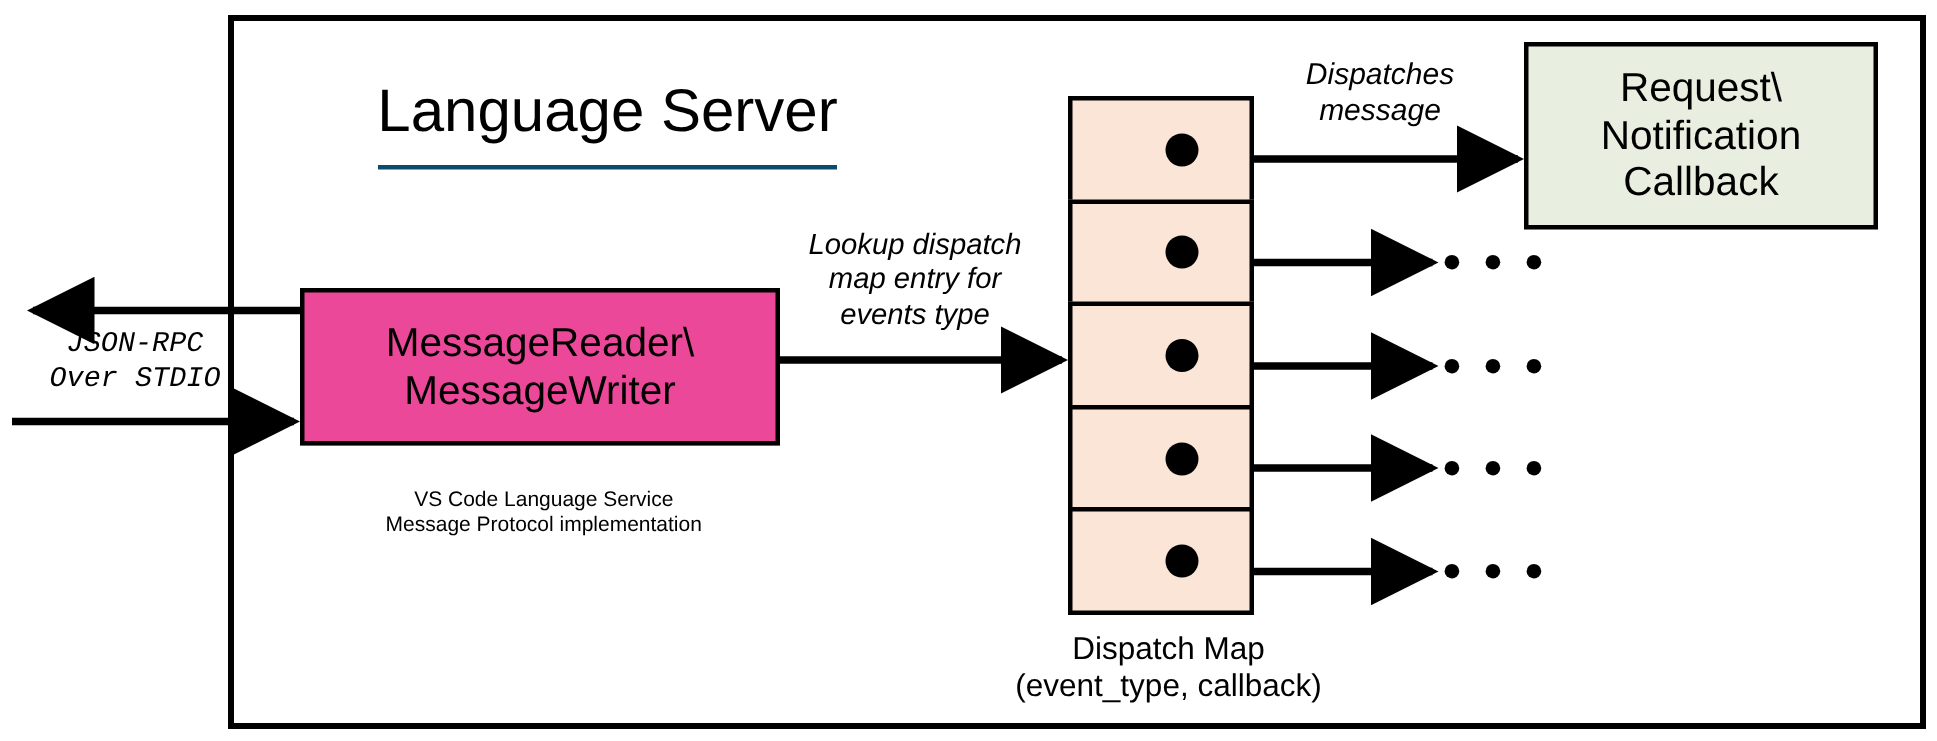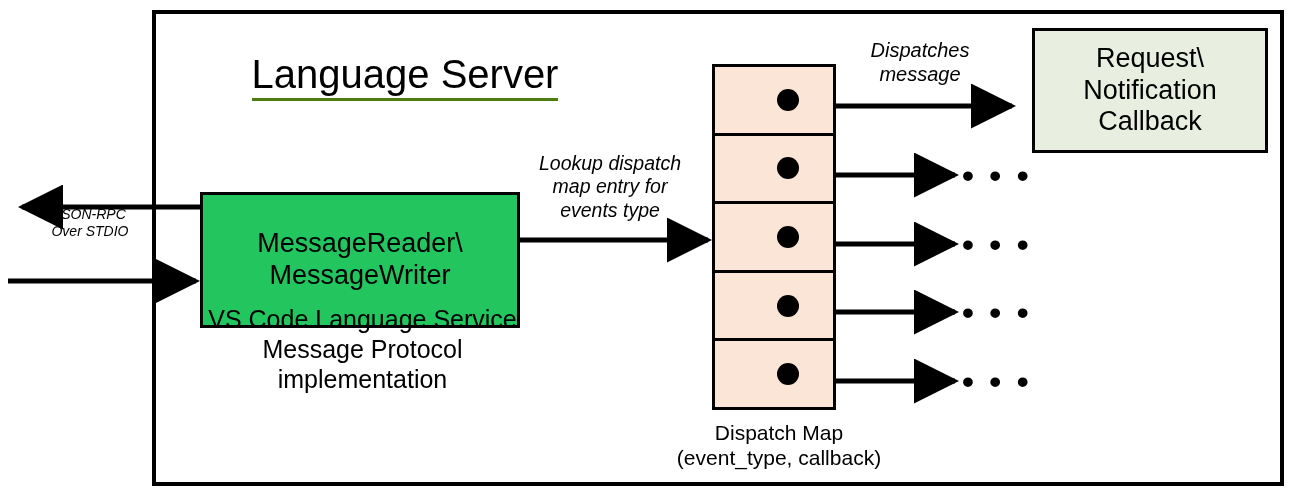--- a/index.html
+++ b/index.html
@@ -53,38 +53,39 @@
     background: transparent;
   }
   #server-title {
     position: absolute;
     left: 205px; top: 52px;
     width: 400px;
     font-size: 40px;
     text-align: center;
     line-height: 1.1;
   }
-  #server-title span { border-bottom: 3px solid #4d7c0f; padding-bottom: 2px; }
+  #server-title span { border-bottom: 3px solid #0c4a6e; padding-bottom: 14px; }
 
   #message-box {
     left: 200px; top: 192px;
-    width: 320px; height: 136px;
-    background: #22c55e;
+    width: 320px; height: 105px;
+    background: #ec4899;
     font-size: 27px;
   }
   #message-caption {
-    left: 190px; top: 304px;
+    left: 190px; top: 324px;
     width: 345px;
-    font-size: 25px;
+    font-size: 14px;
   }
 
   #rpc-label {
-    left: 10px; top: 206px;
+    left: 10px; top: 218px;
     width: 160px;
-    font-size: 14px;
+    font-size: 19px;
+    font-family: Liberation Mono, monospace;
   }
 
   #lookup-label {
     left: 512px; top: 152px;
     width: 196px;
     font-size: 19.5px;
   }
 
   #dispatch-label {
     left: 835px; top: 38px;
@@ -122,21 +123,20 @@
     left: 654px; top: 420px;
     width: 250px;
     font-size: 21px;
   }
 
   #callback-box {
     left: 1016px; top: 28px;
     width: 236px; height: 125px;
     background: #E9EFE0;
     font-size: 27px;
-    margin-left: 16px;
   }
   #callback-desc {
     left: 1006px; top: 186px;
     width: 256px;
     font-size: 20.5px;
     line-height: 1.30;
   }
 
   .ellipsis {
     position: absolute;

